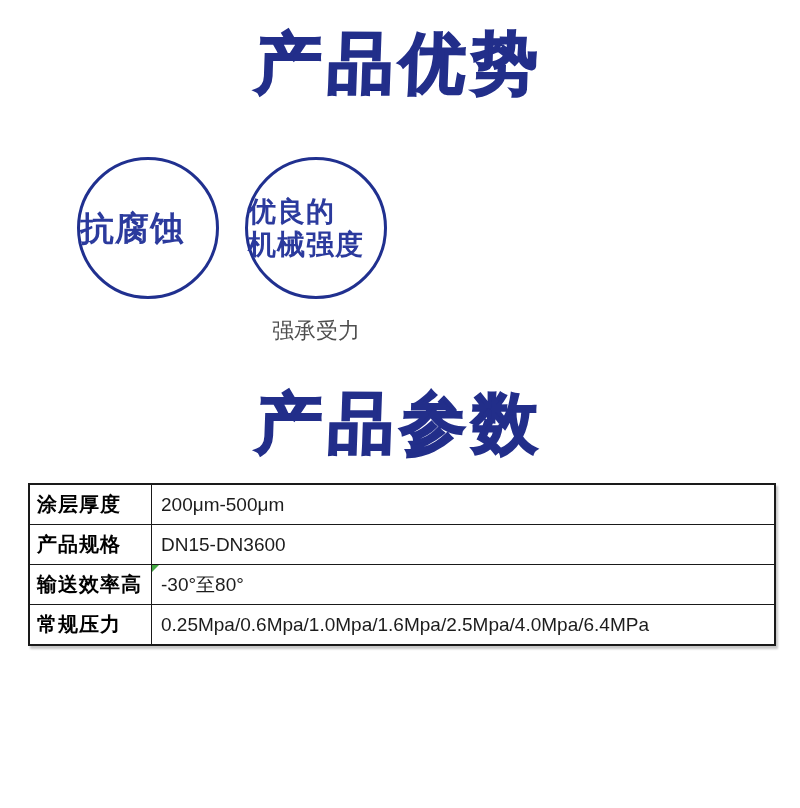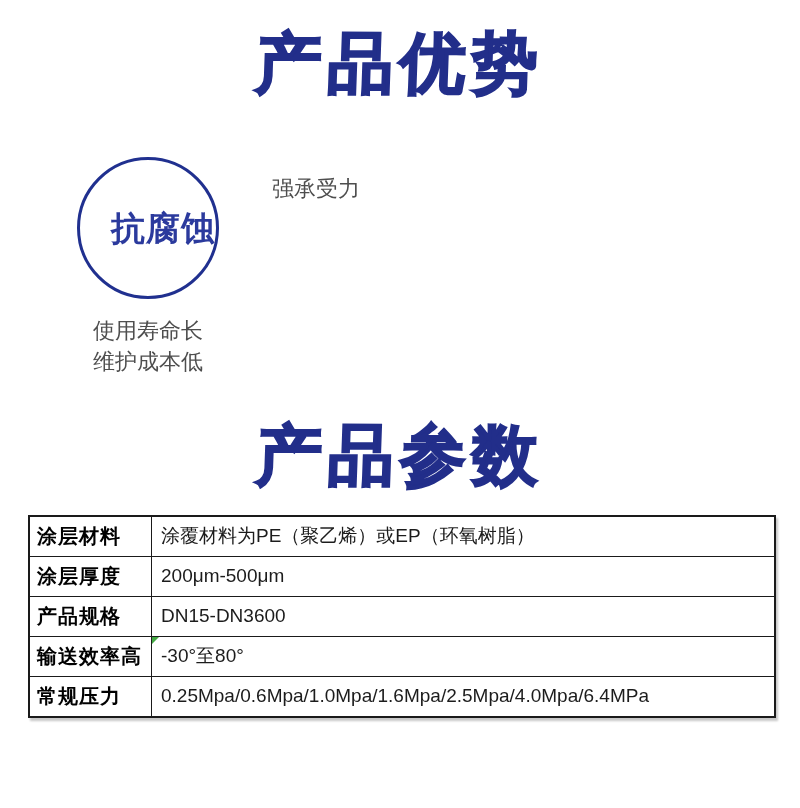--- a/index.html
+++ b/index.html
@@ -42,21 +42,21 @@
     flex-direction: column;
     align-items: center;
   }
   .circle {
     width: 142px;
     height: 142px;
     border: 3px solid #20308f;
     border-radius: 50%;
     display: flex;
     flex-direction: column;
-    align-items: flex-end;
+    align-items: flex-start;
     justify-content: center;
     box-sizing: border-box;
   }
   .circle .cl {
     color: #2b3a9d;
     font-weight: 700;
     font-size: 28px;
     line-height: 1.2;
     letter-spacing: 1px;
     white-space: nowrap;
@@ -119,49 +119,45 @@
 
   <h1 class="big-title">产品优势</h1>
 
   <div class="adv-row">
 
     <div class="adv-item">
       <div class="circle single">
         <div class="cl">抗腐蚀</div>
         <div class="cl"></div>
       </div>
-      <div class="caption">
-        <div>使用寿命长</div>
-        <div>维护成本低</div>
-      </div>
     </div>
 
     <div class="adv-item">
+      <div class="circle">
+        <div class="cl">优良的</div>
+        <div class="cl">机械强度</div>
+      </div>
       <div class="caption">
         <div>强承受力</div>
         <div></div>
       </div>
     </div>
 
     <div class="adv-item">
     </div>
 
     <div class="adv-item">
     </div>
 
   </div>
 
   <h1 class="big-title t2">产品参数</h1>
 
   <table class="params">
     <tbody>
-      <tr>
-        <td class="lbl">涂层材料</td>
-        <td class="val">涂覆材料为PE（聚乙烯）或EP（环氧树脂）</td>
-      </tr>
       <tr>
         <td class="lbl">涂层厚度</td>
         <td class="val">200μm-500μm</td>
       </tr>
       <tr>
         <td class="lbl">产品规格</td>
         <td class="val">DN15-DN3600</td>
       </tr>
       <tr>
         <td class="lbl">输送效率高</td>

